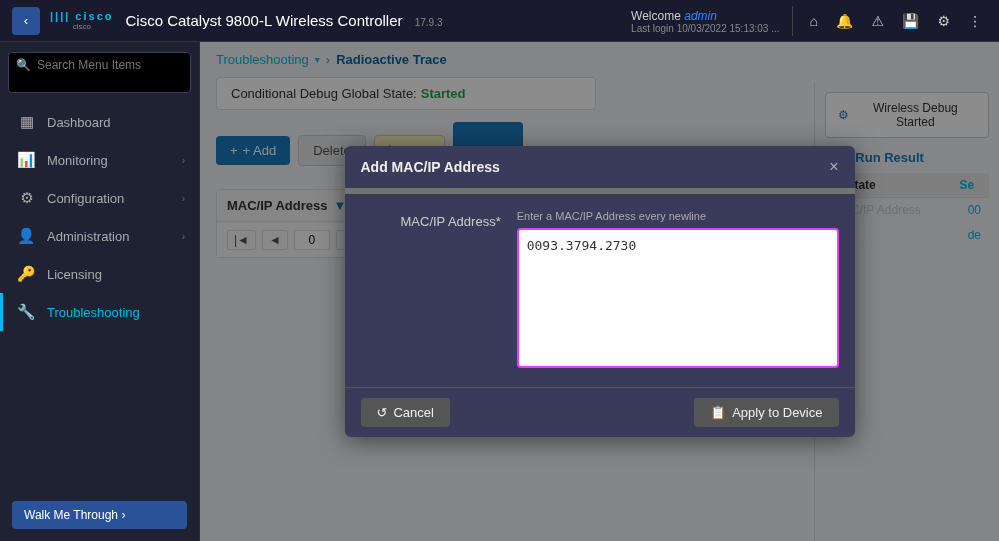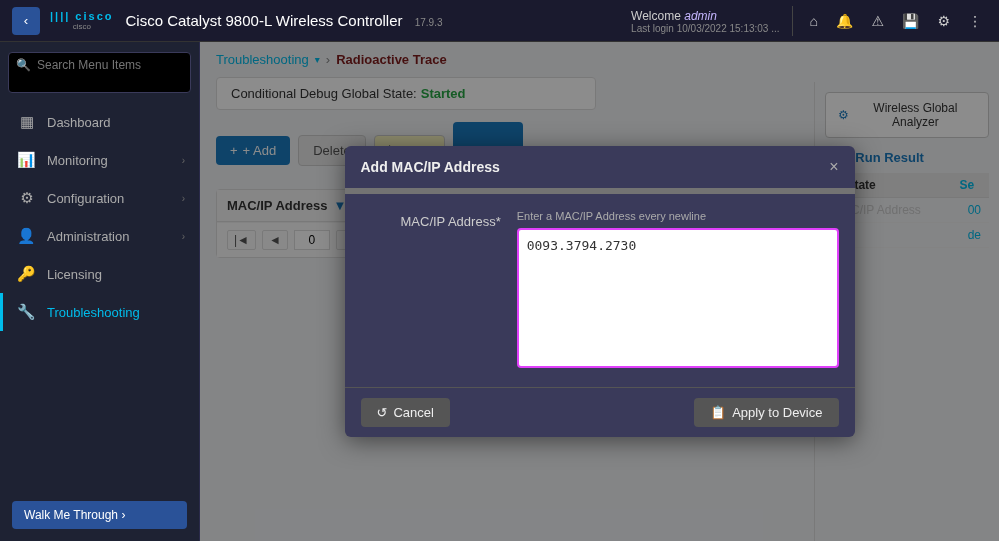--- a/index.html
+++ b/index.html
@@ -53,21 +53,21 @@
     .header-right {
       display: flex;
       align-items: center;
       gap: 8px;
     }
     .welcome-text {
       color: #ccc;
       font-size: 12px;
     }
     .welcome-text em {
-      color: #c4b5fd;
+      color: #3b82f6;
       font-style: italic;
     }
     .last-login {
       color: #888;
       font-size: 10px;
       display: block;
     }
     .header-icon-btn {
       background: none;
       border: none;
@@ -168,21 +168,21 @@
       gap: 6px;
       background: #f0f2f5;
       font-size: 13px;
     }
     .breadcrumb-link {
       color: #00bceb;
       cursor: pointer;
       text-decoration: none;
     }
     .breadcrumb-sep { color: #888; }
-    .breadcrumb-current { color: #7f1d1d; font-weight: bold; }
+    .breadcrumb-current { color: #0369a1; font-weight: bold; }
     .breadcrumb-arrow {
       color: #00bceb;
       font-size: 10px;
     }
 
     .page-content {
       flex: 1;
       padding: 0 16px 16px;
       overflow: auto;
     }
@@ -548,21 +548,21 @@
             <option>50</option>
           </select>
           <span class="no-items-text">No items to display</span>
         </div>
       </div>
     </div>
 
     <div style="position:absolute; right:0; top:40px; width:185px; background:#f0f2f5; padding:10px; border-left:1px solid #ddd; height:calc(100% - 40px);">
       <button class="analyzer-btn">
         <span class="gear-icon-sm">⚙</span>
-        <span>Wireless Global Analyzer</span>
+        <span>Wireless Debug Started</span>
       </button>
       <div class="last-run-title">Last Run Result</div>
       <table class="result-table-small">
         <thead>
           <tr>
             <th>
               <span class="result-check">✔</span>
               State
             </th>
             <th>

